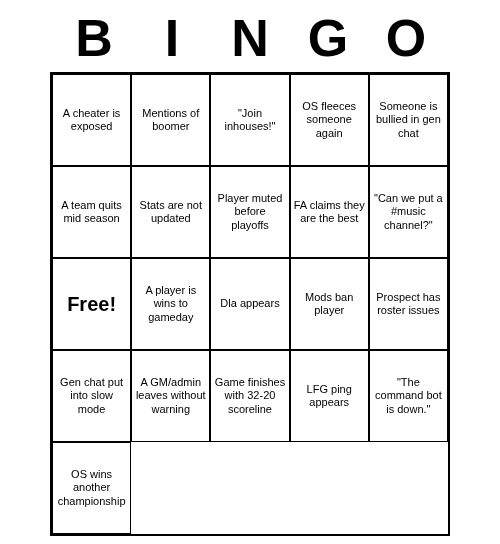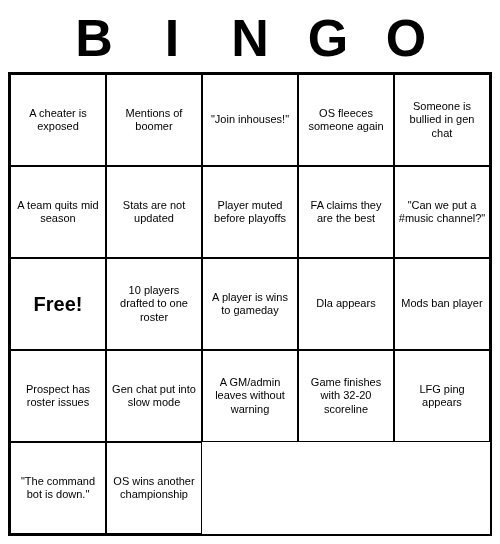--- a/index.html
+++ b/index.html
@@ -32,21 +32,21 @@
       font-weight: bold;
       width: 78px;
       text-align: center;
       font-family: Arial, sans-serif;
     }
 
     .bingo-grid {
       display: grid;
       grid-template-columns: repeat(5, 1fr);
       grid-template-rows: repeat(5, 1fr);
-      width: 484px;
+      width: 400px;
       height: 484px;
       border: 2px solid #000;
     }
 
     .bingo-cell {
       border: 1px solid #000;
       display: flex;
       align-items: center;
       justify-content: center;
       text-align: center;
@@ -78,21 +78,20 @@
     <div class="bingo-cell">Mentions of boomer</div>
     <div class="bingo-cell">"Join inhouses!"</div>
     <div class="bingo-cell">OS fleeces someone again</div>
     <div class="bingo-cell">Someone is bullied in gen chat</div>
     <div class="bingo-cell">A team quits mid season</div>
     <div class="bingo-cell">Stats are not updated</div>
     <div class="bingo-cell">Player muted before playoffs</div>
     <div class="bingo-cell">FA claims they are the best</div>
     <div class="bingo-cell">"Can we put a #music channel?"</div>
     <div class="bingo-cell free">Free!</div>
-    <div class="bingo-cell">10 players drafted to one roster</div>
     <div class="bingo-cell">A player is wins to gameday</div>
     <div class="bingo-cell">Dla appears</div>
     <div class="bingo-cell">Mods ban player</div>
     <div class="bingo-cell">Prospect has roster issues</div>
     <div class="bingo-cell">Gen chat put into slow mode</div>
     <div class="bingo-cell">A GM/admin leaves without warning</div>
     <div class="bingo-cell">Game finishes with 32-20 scoreline</div>
     <div class="bingo-cell">LFG ping appears</div>
     <div class="bingo-cell">"The command bot is down."</div>
     <div class="bingo-cell">OS wins another championship</div>

